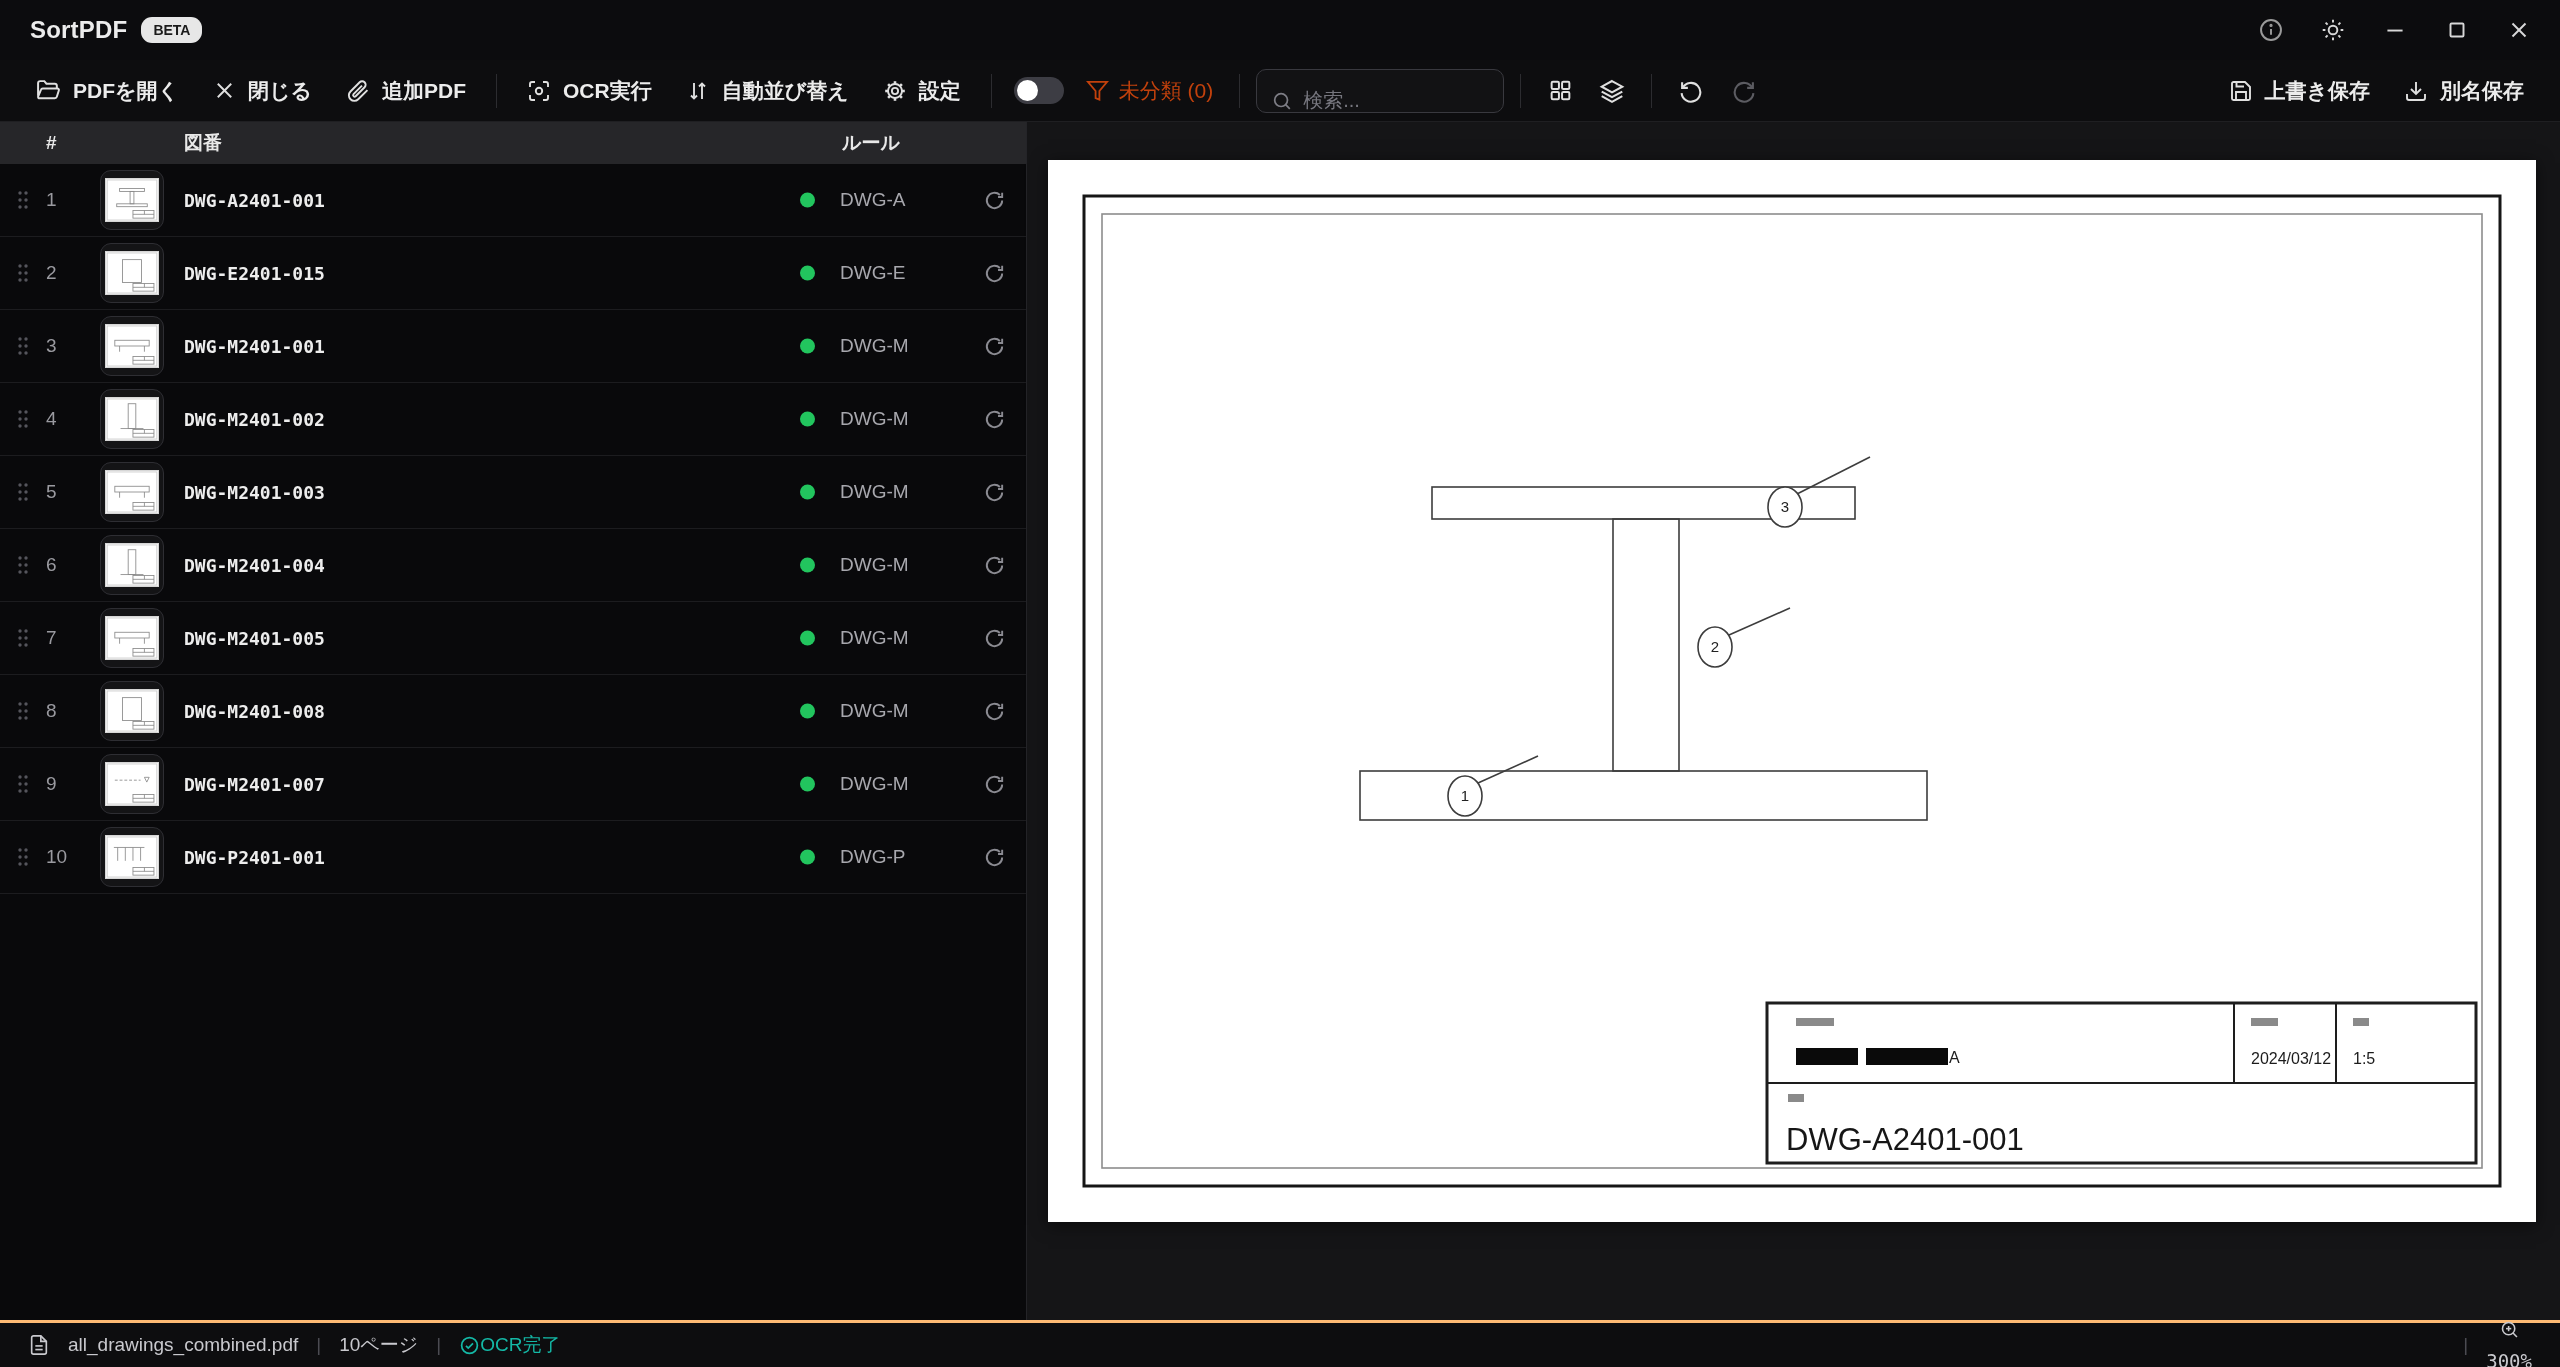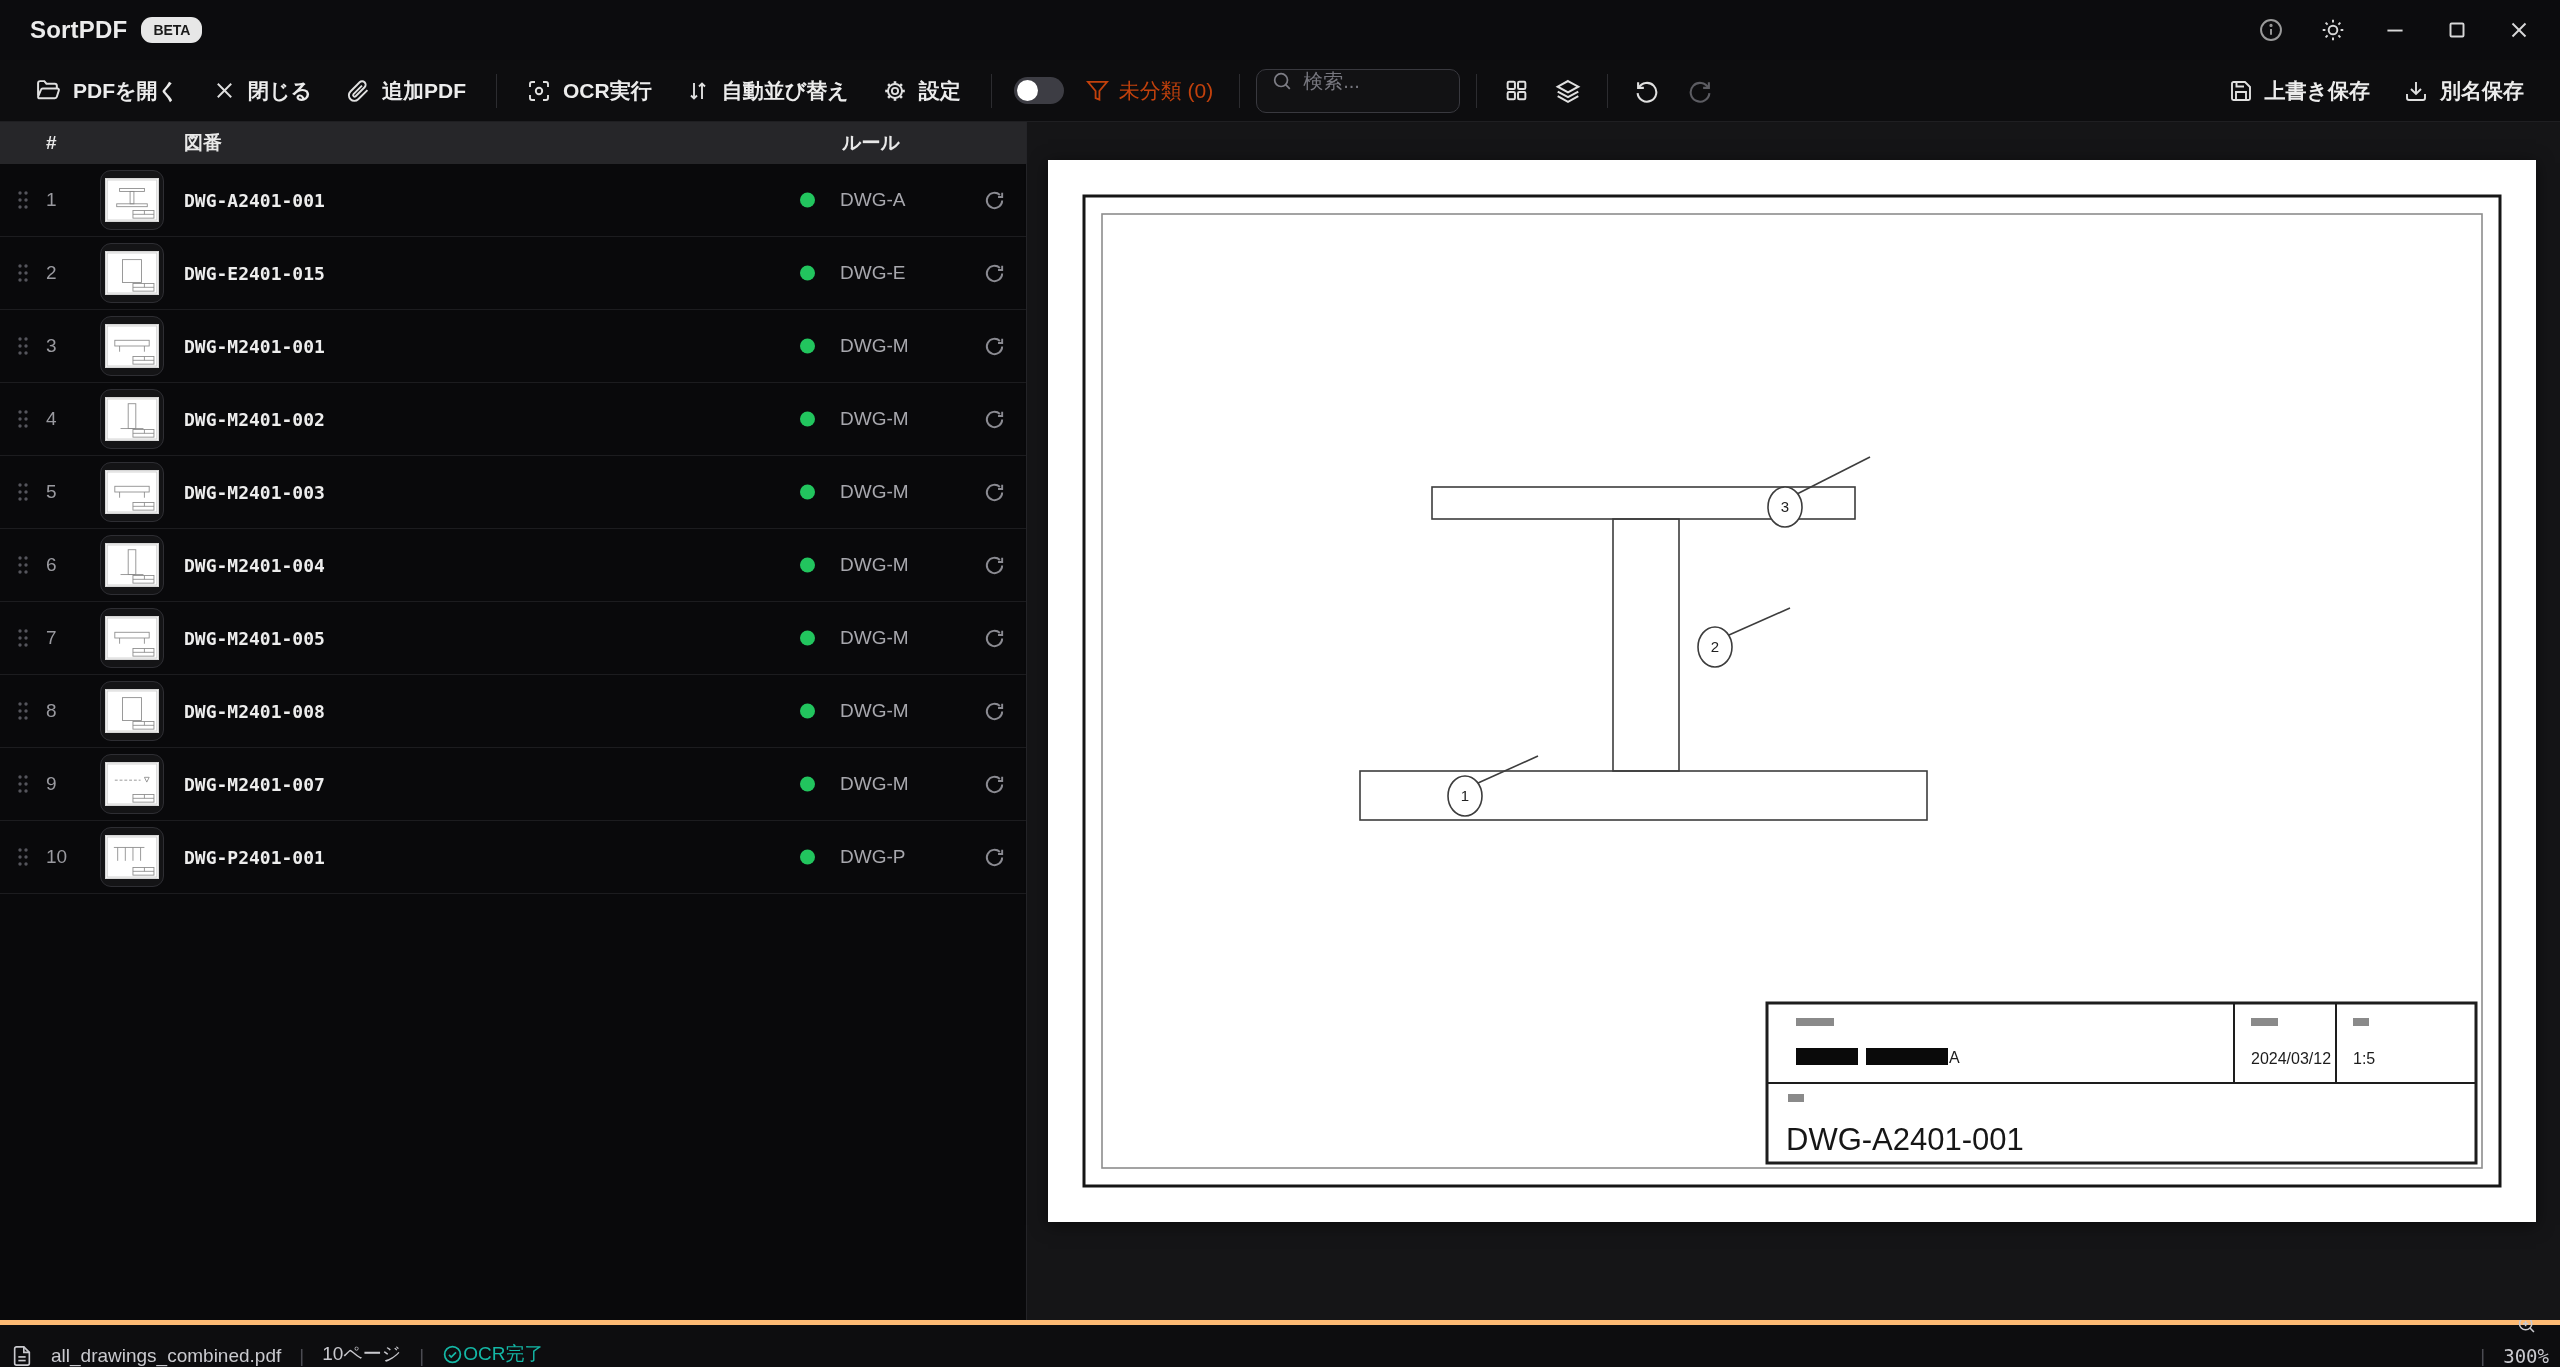--- a/index.html
+++ b/index.html
@@ -51,23 +51,23 @@
   .toggle .knob {
     position:absolute; left:3px; top:3px; width:21px; height:21px;
     border-radius:50%; background:#fff;
   }
   .filter-chip {
     display:flex; align-items:center; gap:10px; color:#c2410c;
     font-size:21px; background:none; border:none; cursor:pointer; font-family:inherit;
     padding:8px 10px; white-space:nowrap;
   }
   .searchbox {
-    display:flex; align-items:flex-start; gap:10px;
+    display:flex; align-items:flex-end; gap:10px;
     border:1px solid #39393f; background:#121214; border-radius:10px;
-    height:44px; width:204px; padding:0 14px; color:#7d7d85;
+    height:44px; width:248px; padding:0 14px; color:#7d7d85;
   }
   .searchbox input {
     background:none; border:none; outline:none; color:#cfcfd4;
     font-size:20px; width:140px; font-family:inherit;
   }
   .searchbox input::placeholder { color:#76767e; }
   .icon-btn {
     width:46px; height:44px; display:flex; align-items:center; justify-content:center;
     background:none; border:none; color:#e0e0e0; cursor:pointer; border-radius:8px;
   }
@@ -125,22 +125,22 @@
     position:absolute; left:0; right:0; top:1122px; text-align:center;
     font-size:20px; color:#9a9aa0;
   }
   .caption .cap-num {
     font-family:"DejaVu Sans Mono", monospace; font-weight:bold;
     color:#f2f2f2; margin-left:10px;
   }
 
   
   .statusbar {
-    height:47px; flex:0 0 47px; background:#0d0d0f; border-top:5px solid #fdba74;
-    display:flex; align-items:flex-end; padding:0 11px; gap:18px; font-size:19px; color:#c9c9ce;
+    height:47px; flex:0 0 47px; background:#0d0d0f; border-top:3px solid #fdba74;
+    display:flex; align-items:center; padding:0 28px; gap:18px; font-size:19px; color:#c9c9ce;
   }
   .statusbar .sep { color:#4b4b52; }
   .ocr-ok { color:#14b8a6; display:flex; align-items:center; }
   .statusbar-spacer { flex:1; }
   .zoom-level {
     display:flex; align-items:center; gap:10px; color:#c9c9ce;
     font-family:"DejaVu Sans Mono", monospace; font-size:19px;flex-direction:column;
   }
 
   

